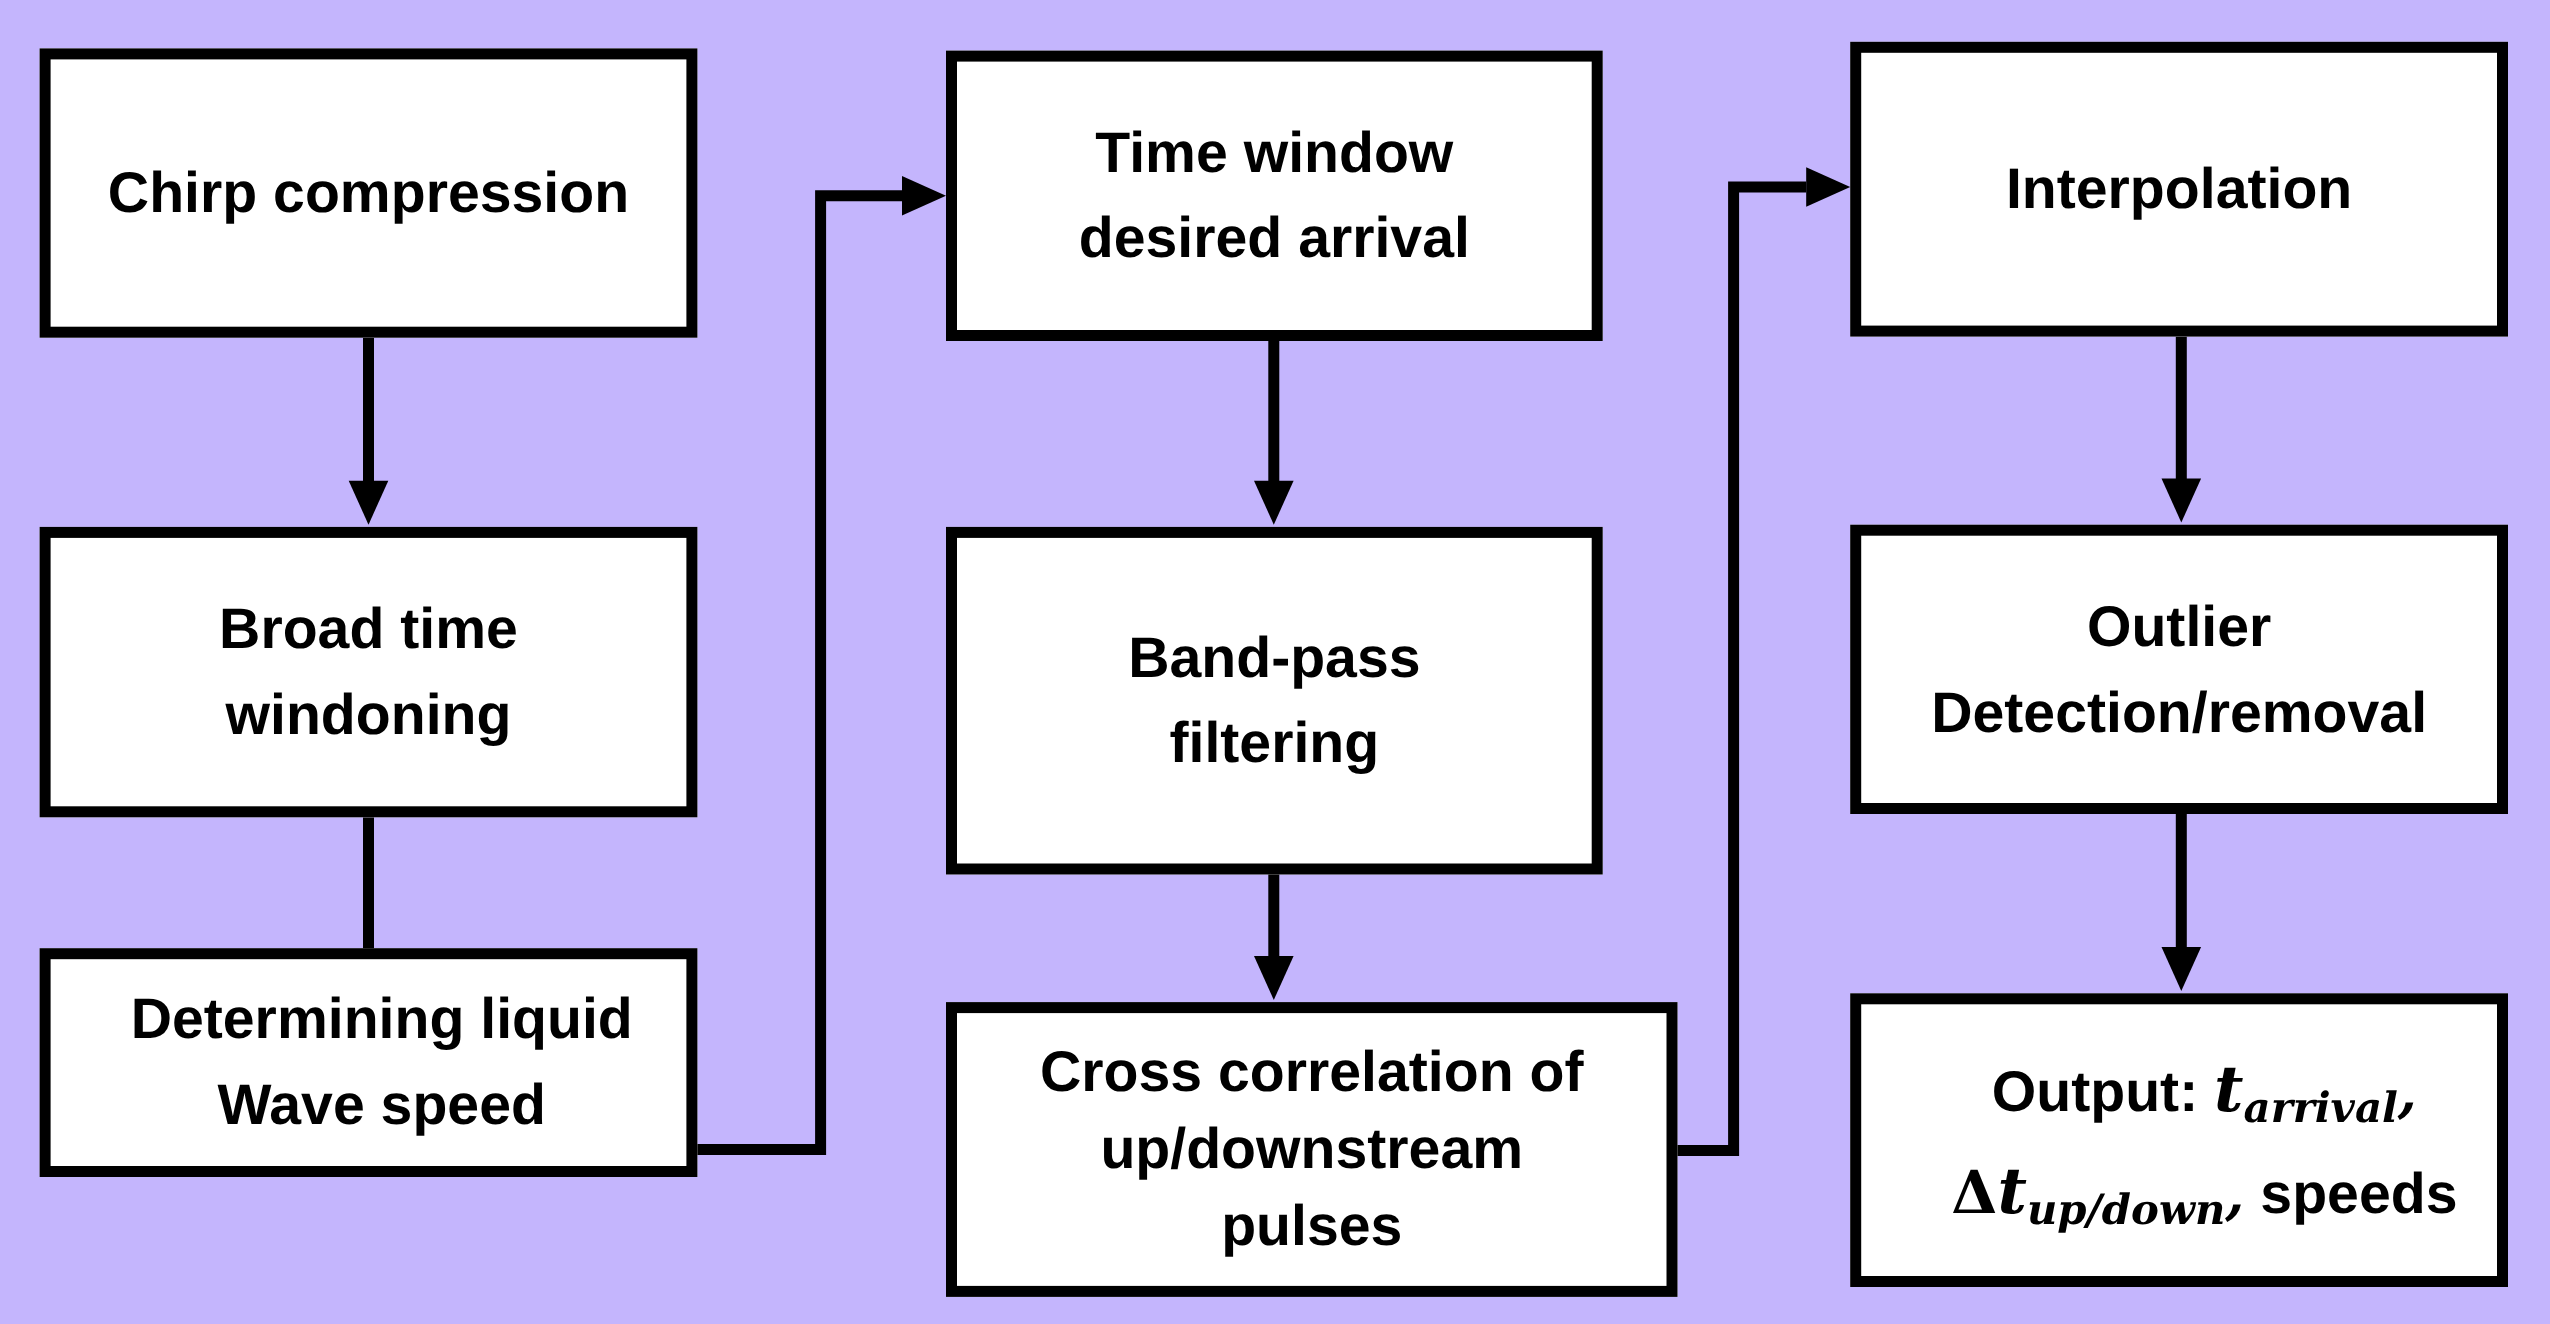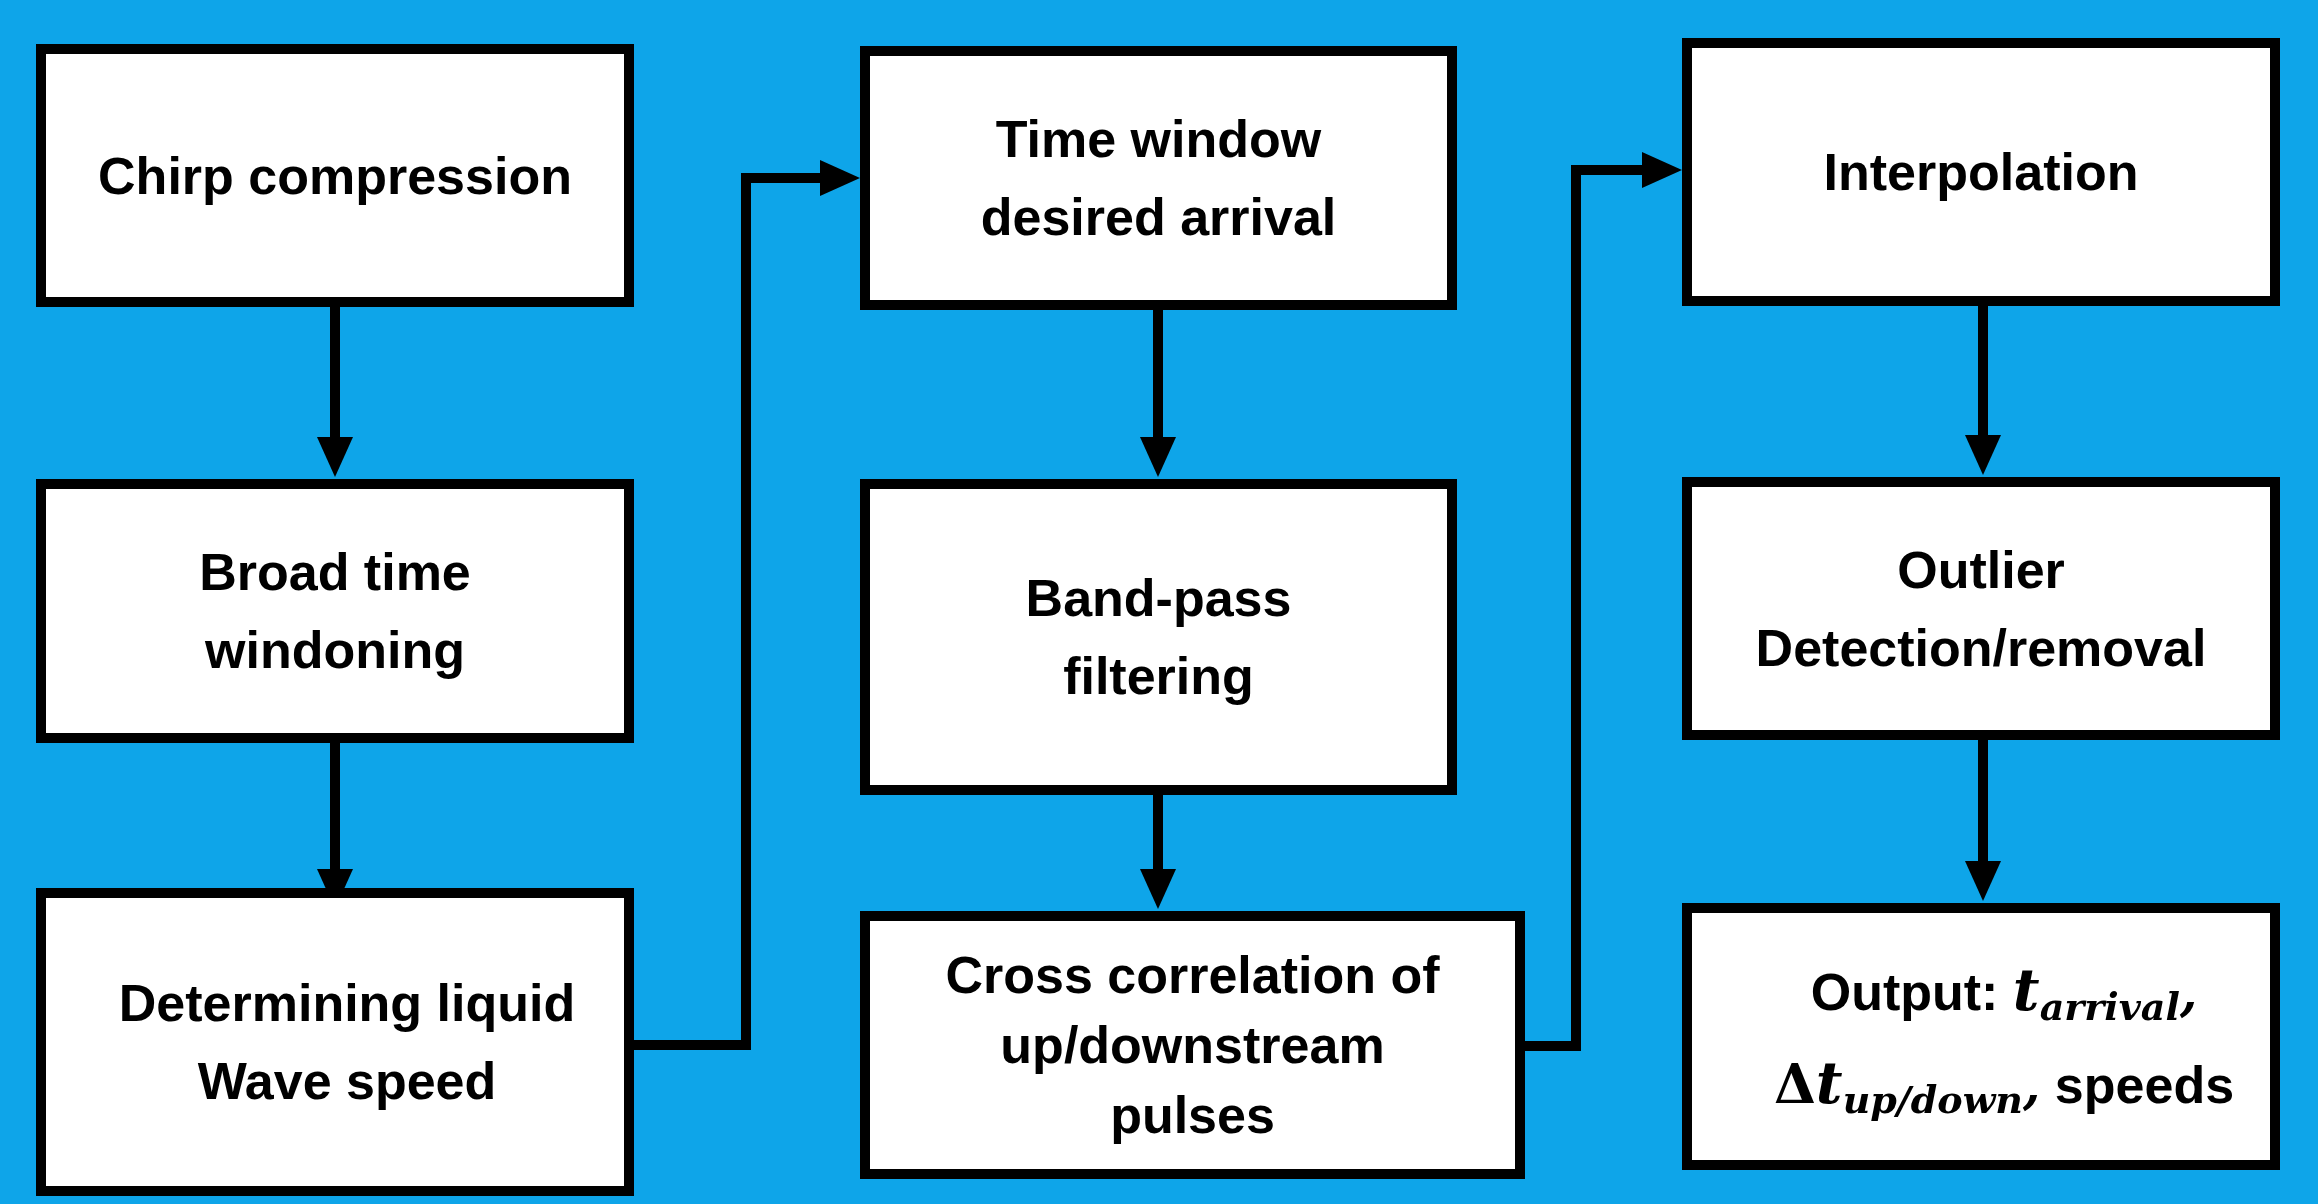--- a/index.html
+++ b/index.html
@@ -4,21 +4,21 @@
 <style>
   html, body {
     margin: 0;
     padding: 0;
     background: #ffffff;
   }
   .canvas {
     position: relative;
     width: 2318px;
     height: 1204px;
-    background: #0ea5e9;
+    background: #c4b5fd;
     font-family: "Liberation Sans", sans-serif;
     overflow: hidden;
   }
   .connectors {
     position: absolute;
     left: 0;
     top: 0;
     width: 2318px;
     height: 1204px;
   }
@@ -126,21 +126,21 @@
     </div>
   </div>
 
   <div class="flowbox" style="left:36px; top:479px; width:598px; height:264px;">
     <div class="label">
       <span class="ln">Broad time</span>
       <span class="ln">windoning</span>
     </div>
   </div>
 
-  <div class="flowbox" style="left:36px; top:888px; width:598px; height:308px;padding-left:24px;">
+  <div class="flowbox" style="left:36px; top:862px; width:598px; height:208px;padding-left:24px;">
     <div class="label">
       <span class="ln">Determining liquid</span>
       <span class="ln">Wave speed</span>
     </div>
   </div>
 
   <div class="flowbox" style="left:860px; top:46px; width:597px; height:264px;">
     <div class="label">
       <span class="ln">Time window</span>
       <span class="ln">desired arrival</span>

